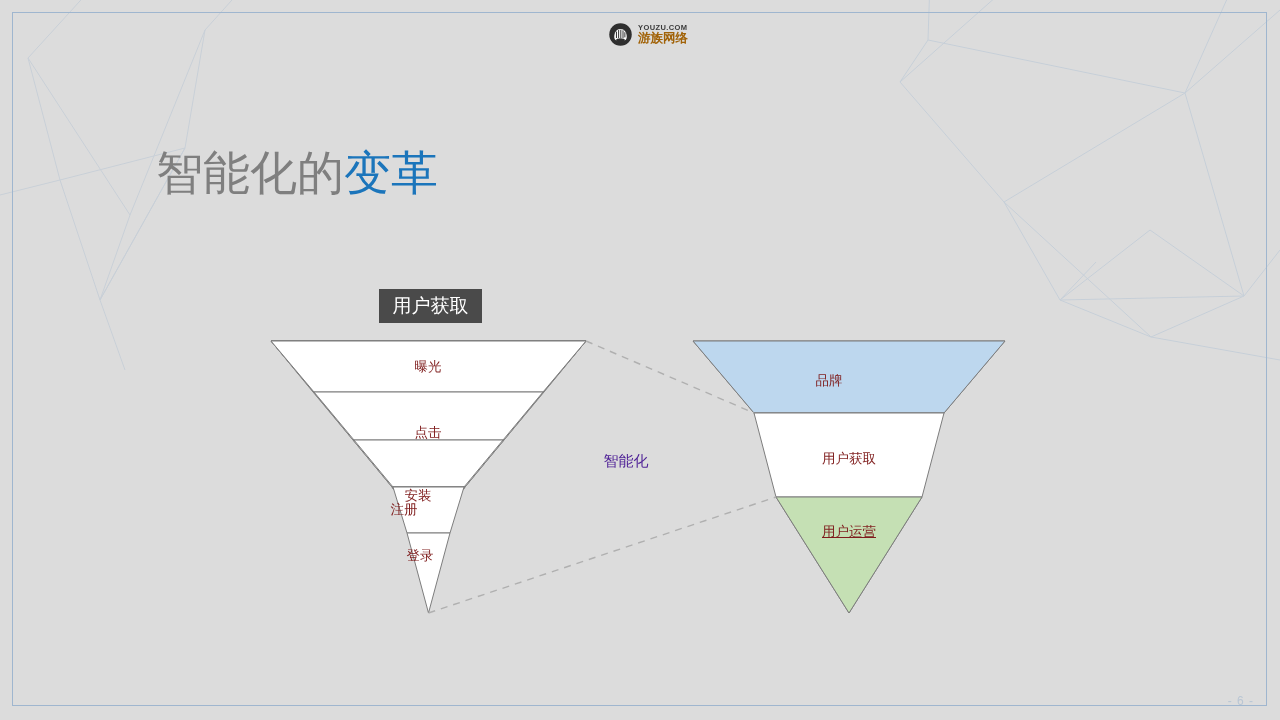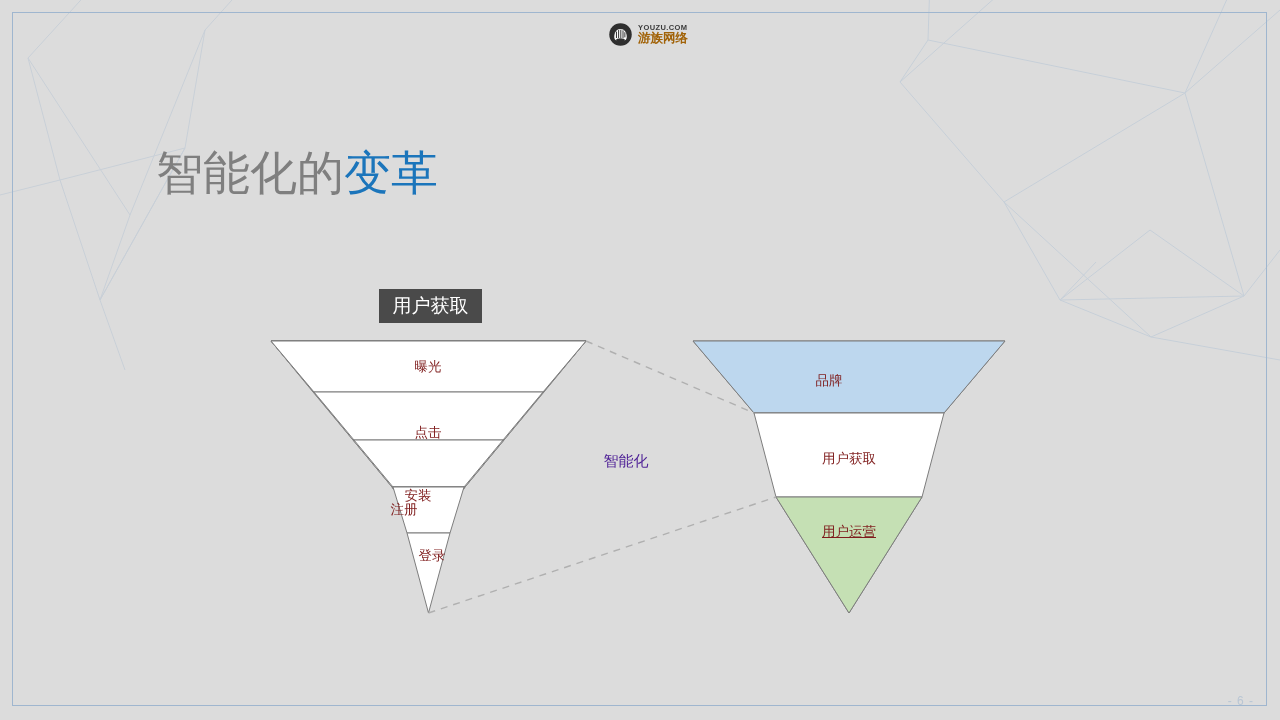--- a/index.html
+++ b/index.html
@@ -265,21 +265,21 @@
         <line x1="428.5" y1="613" x2="776" y2="497"></line>
       </g>
     </svg>
 
     <div class="badge" id="badge-left">用户获取</div>
 
     <div class="seg-label" style="left:428px; top:358px;">曝光</div>
     <div class="seg-label" style="left:428px; top:424px;">点击</div>
     <div class="seg-label" style="left:418px; top:455px;margin-top:32px;">安装</div>
     <div class="seg-label" style="left:404px; top:501px;">注册</div>
-    <div class="seg-label" style="left:432px; top:547px;">登录</div>
+    <div class="seg-label" style="left:420px; top:547px;">登录</div>
 
     <div class="seg-label" style="left:829px; top:372px;">品牌</div>
     <div class="seg-label" style="left:849px; top:450px;">用户获取</div>
     <div class="seg-label" style="left:849px; top:523px;text-decoration:underline;">用户运营</div>
 
     <div class="mid-label">智能化</div>
   </div>
 
   <div class="page-num">- 6 -</div>
 </div>

